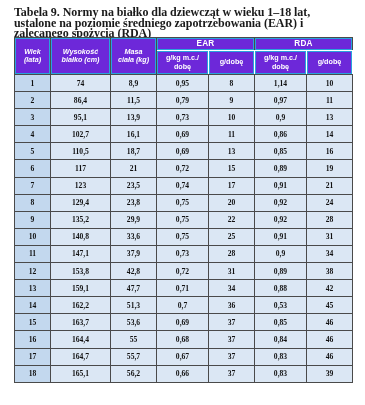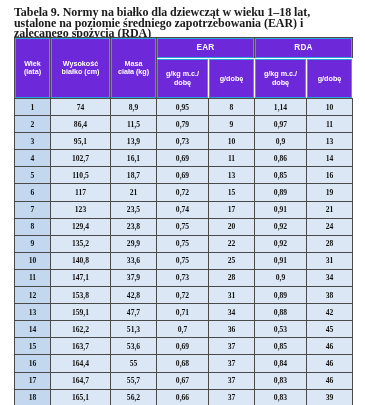--- a/index.html
+++ b/index.html
@@ -62,21 +62,22 @@
     box-shadow: inset 0 0 0 1px #29a3dc;
   }
   thead tr.grp th.grp-title {
     height: 12px;
     font-size: 8.2px;
     letter-spacing: 0.2px;
     border-bottom: 1px solid #ffffff;
   }
   thead th.stub {
     height: 36px;
-    padding: 12px 1px;
+    padding: 0 1px;
+    font-style: italic;
   }
   thead tr.sub th.unit {
     height: 23px;
     padding: 0 8px;
     border-left: 1px solid #ffffff;
     border-right: 1px solid #ffffff;
   }
   thead th.sep-left {
     border-left: 1px solid #ffffff;
   }

